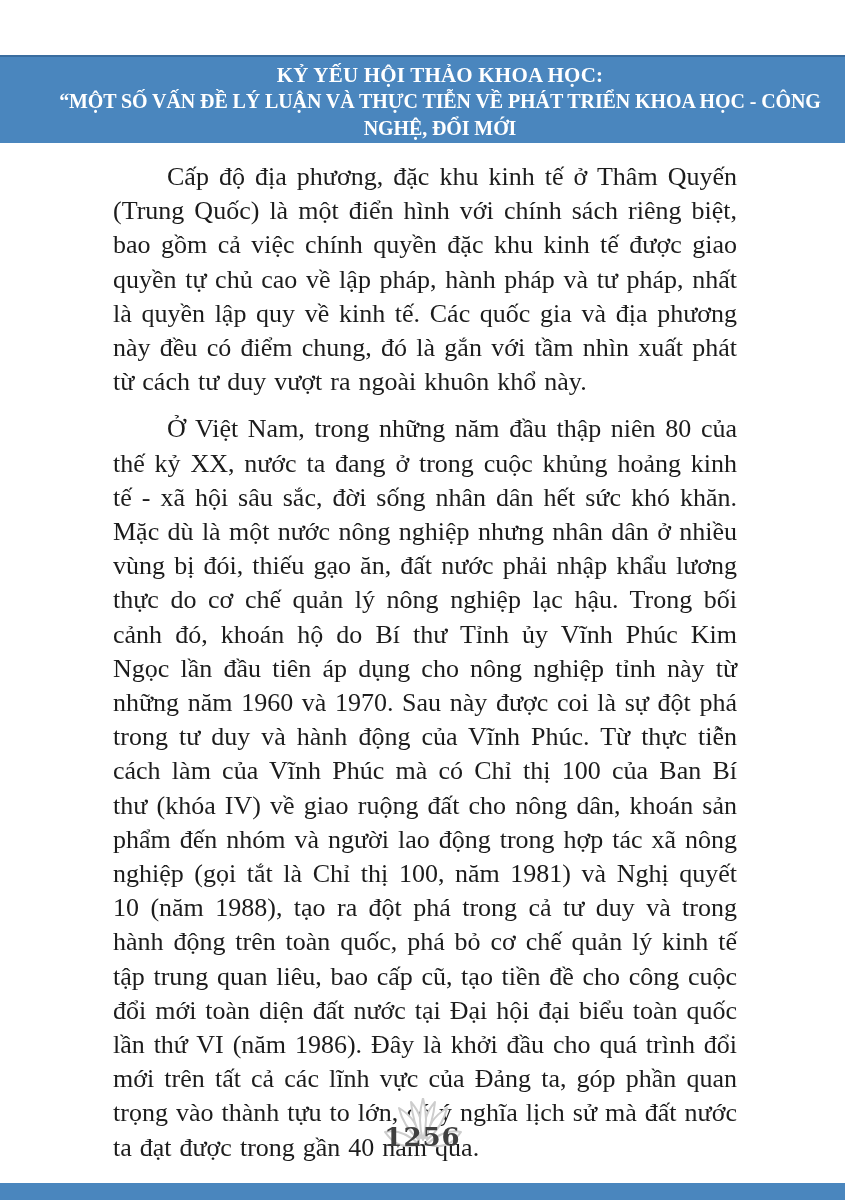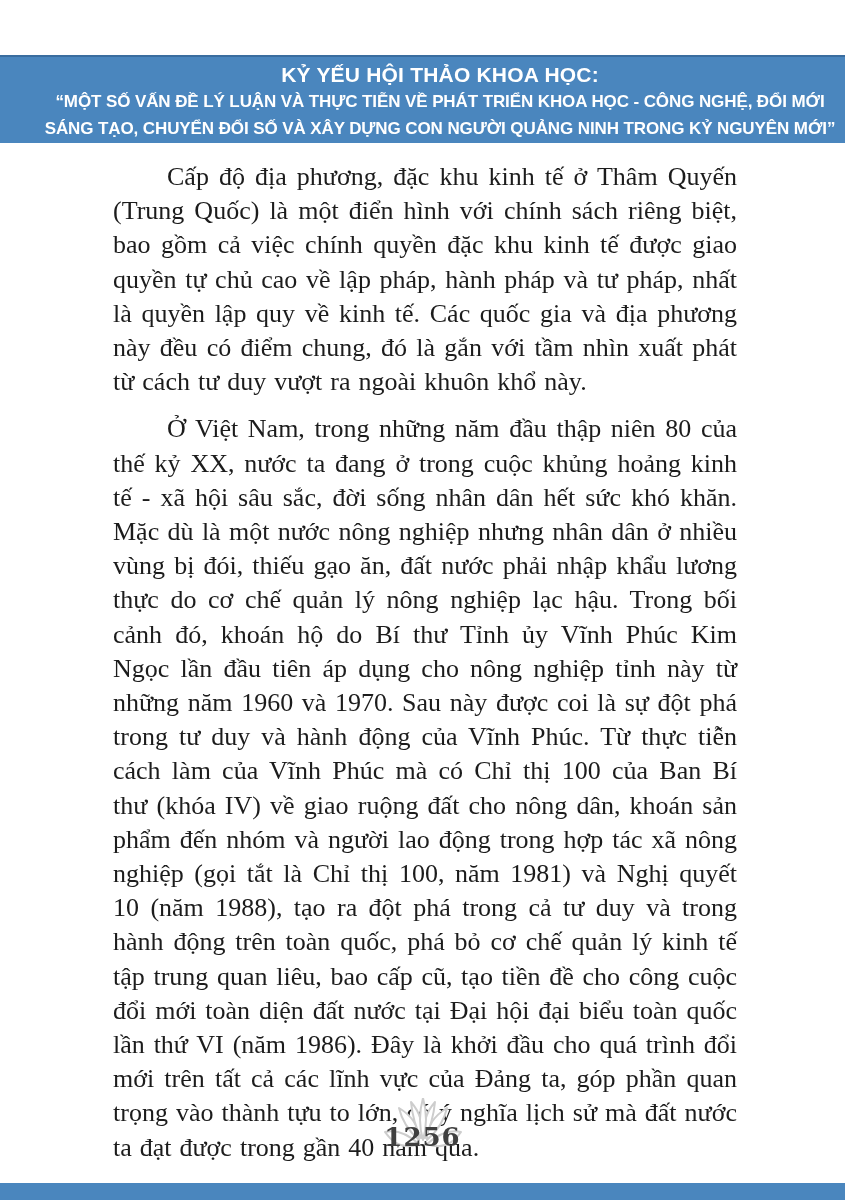--- a/index.html
+++ b/index.html
@@ -12,32 +12,32 @@
     font-family: "Liberation Serif", serif;
   }
   .banner {
     position: absolute;
     top: 55px; left: 0; right: 0;
     height: 86px;
     background: #4a86be;
     border-top: 2px solid #3a6d9f;
     color: #ffffff;
     text-align: center;
-    font-family: Liberation Sans, sans-serif;
+    font-family: Liberation Serif, serif;
     font-weight: bold;
     padding-left: 35px;
   }
   .banner-title {
     margin-top: 5px;
     font-size: 21px;
     line-height: 26px;
     letter-spacing: 0.2px;
   }
   .banner-subtitle {
-    font-size: 17px;
+    font-size: 20px;
     line-height: 27px;
     letter-spacing: -0.1px;
   }
   .content {
     position: absolute;
     top: 147px; left: 100px;
     width: 650px;
     color: #1c1c1c;
     font-size: 26px;
     line-height: 34.2px;

